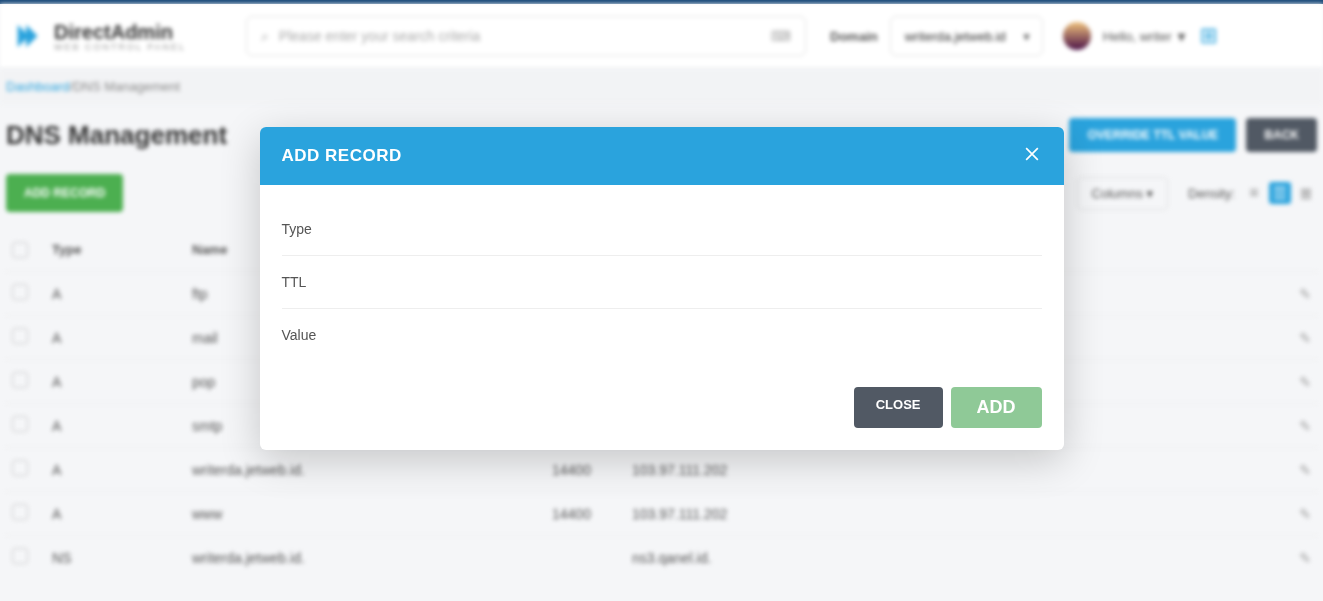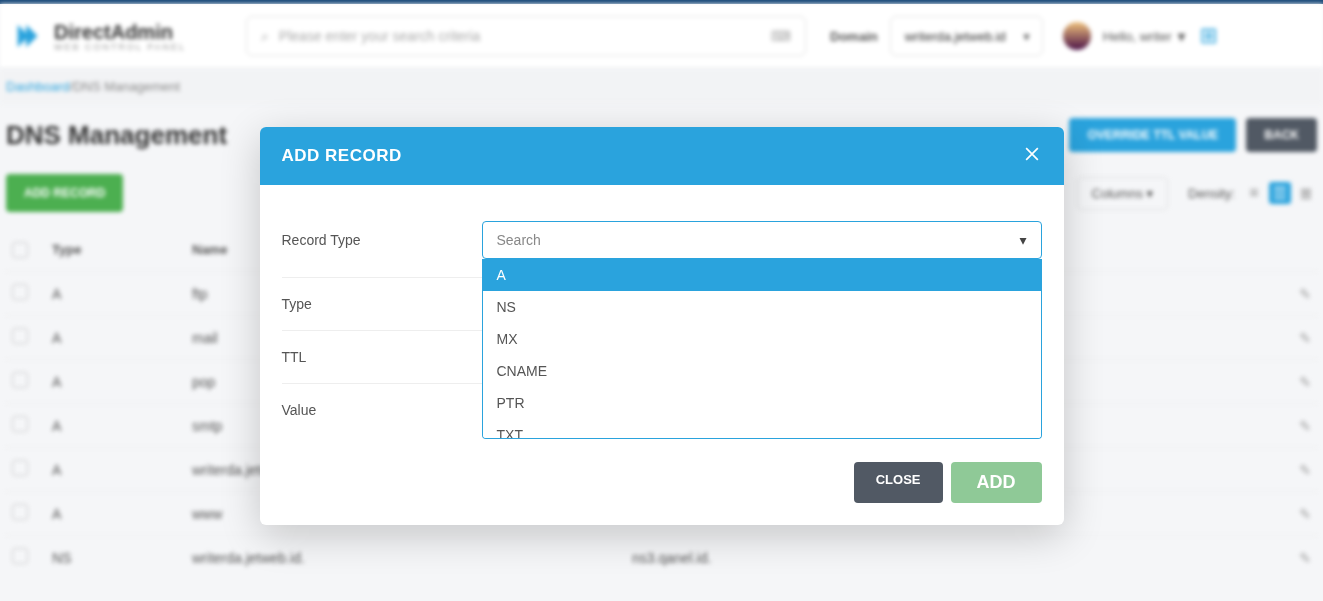--- a/index.html
+++ b/index.html
@@ -283,37 +283,20 @@
     <div class="modal-head">
       <div class="modal-title">ADD RECORD</div>
       <span class="close-x">
         <svg width="20" height="20" viewBox="0 0 24 24" stroke="#fff" stroke-width="2" fill="none">
             <path d="M5 5l14 14M19 5L5 19"></path>
           </svg>
       </span>
     </div>
     <div class="modal-body">
       <div class="form-row">
-        <div class="form-label">Record Type</div>
-        <div class="select-wrap">
-          <div class="select-box">
-            <span>Search</span>
-            <span class="select-caret">▾</span>
-          </div>
-          <div class="dropdown" id="dropdown-opts">
-              <div class="dropdown-item selected">A</div>
-              <div class="dropdown-item">NS</div>
-              <div class="dropdown-item">MX</div>
-              <div class="dropdown-item">CNAME</div>
-              <div class="dropdown-item">PTR</div>
-              <div class="dropdown-item">TXT</div>
-            </div>
-        </div>
-      </div>
-      <div class="form-row">
         <div class="form-label">Type</div>
       </div>
       <div class="form-row">
         <div class="form-label">TTL</div>
       </div>
       <div class="form-row">
         <div class="form-label">Value</div>
       </div>
     </div>
     <div class="modal-foot">

